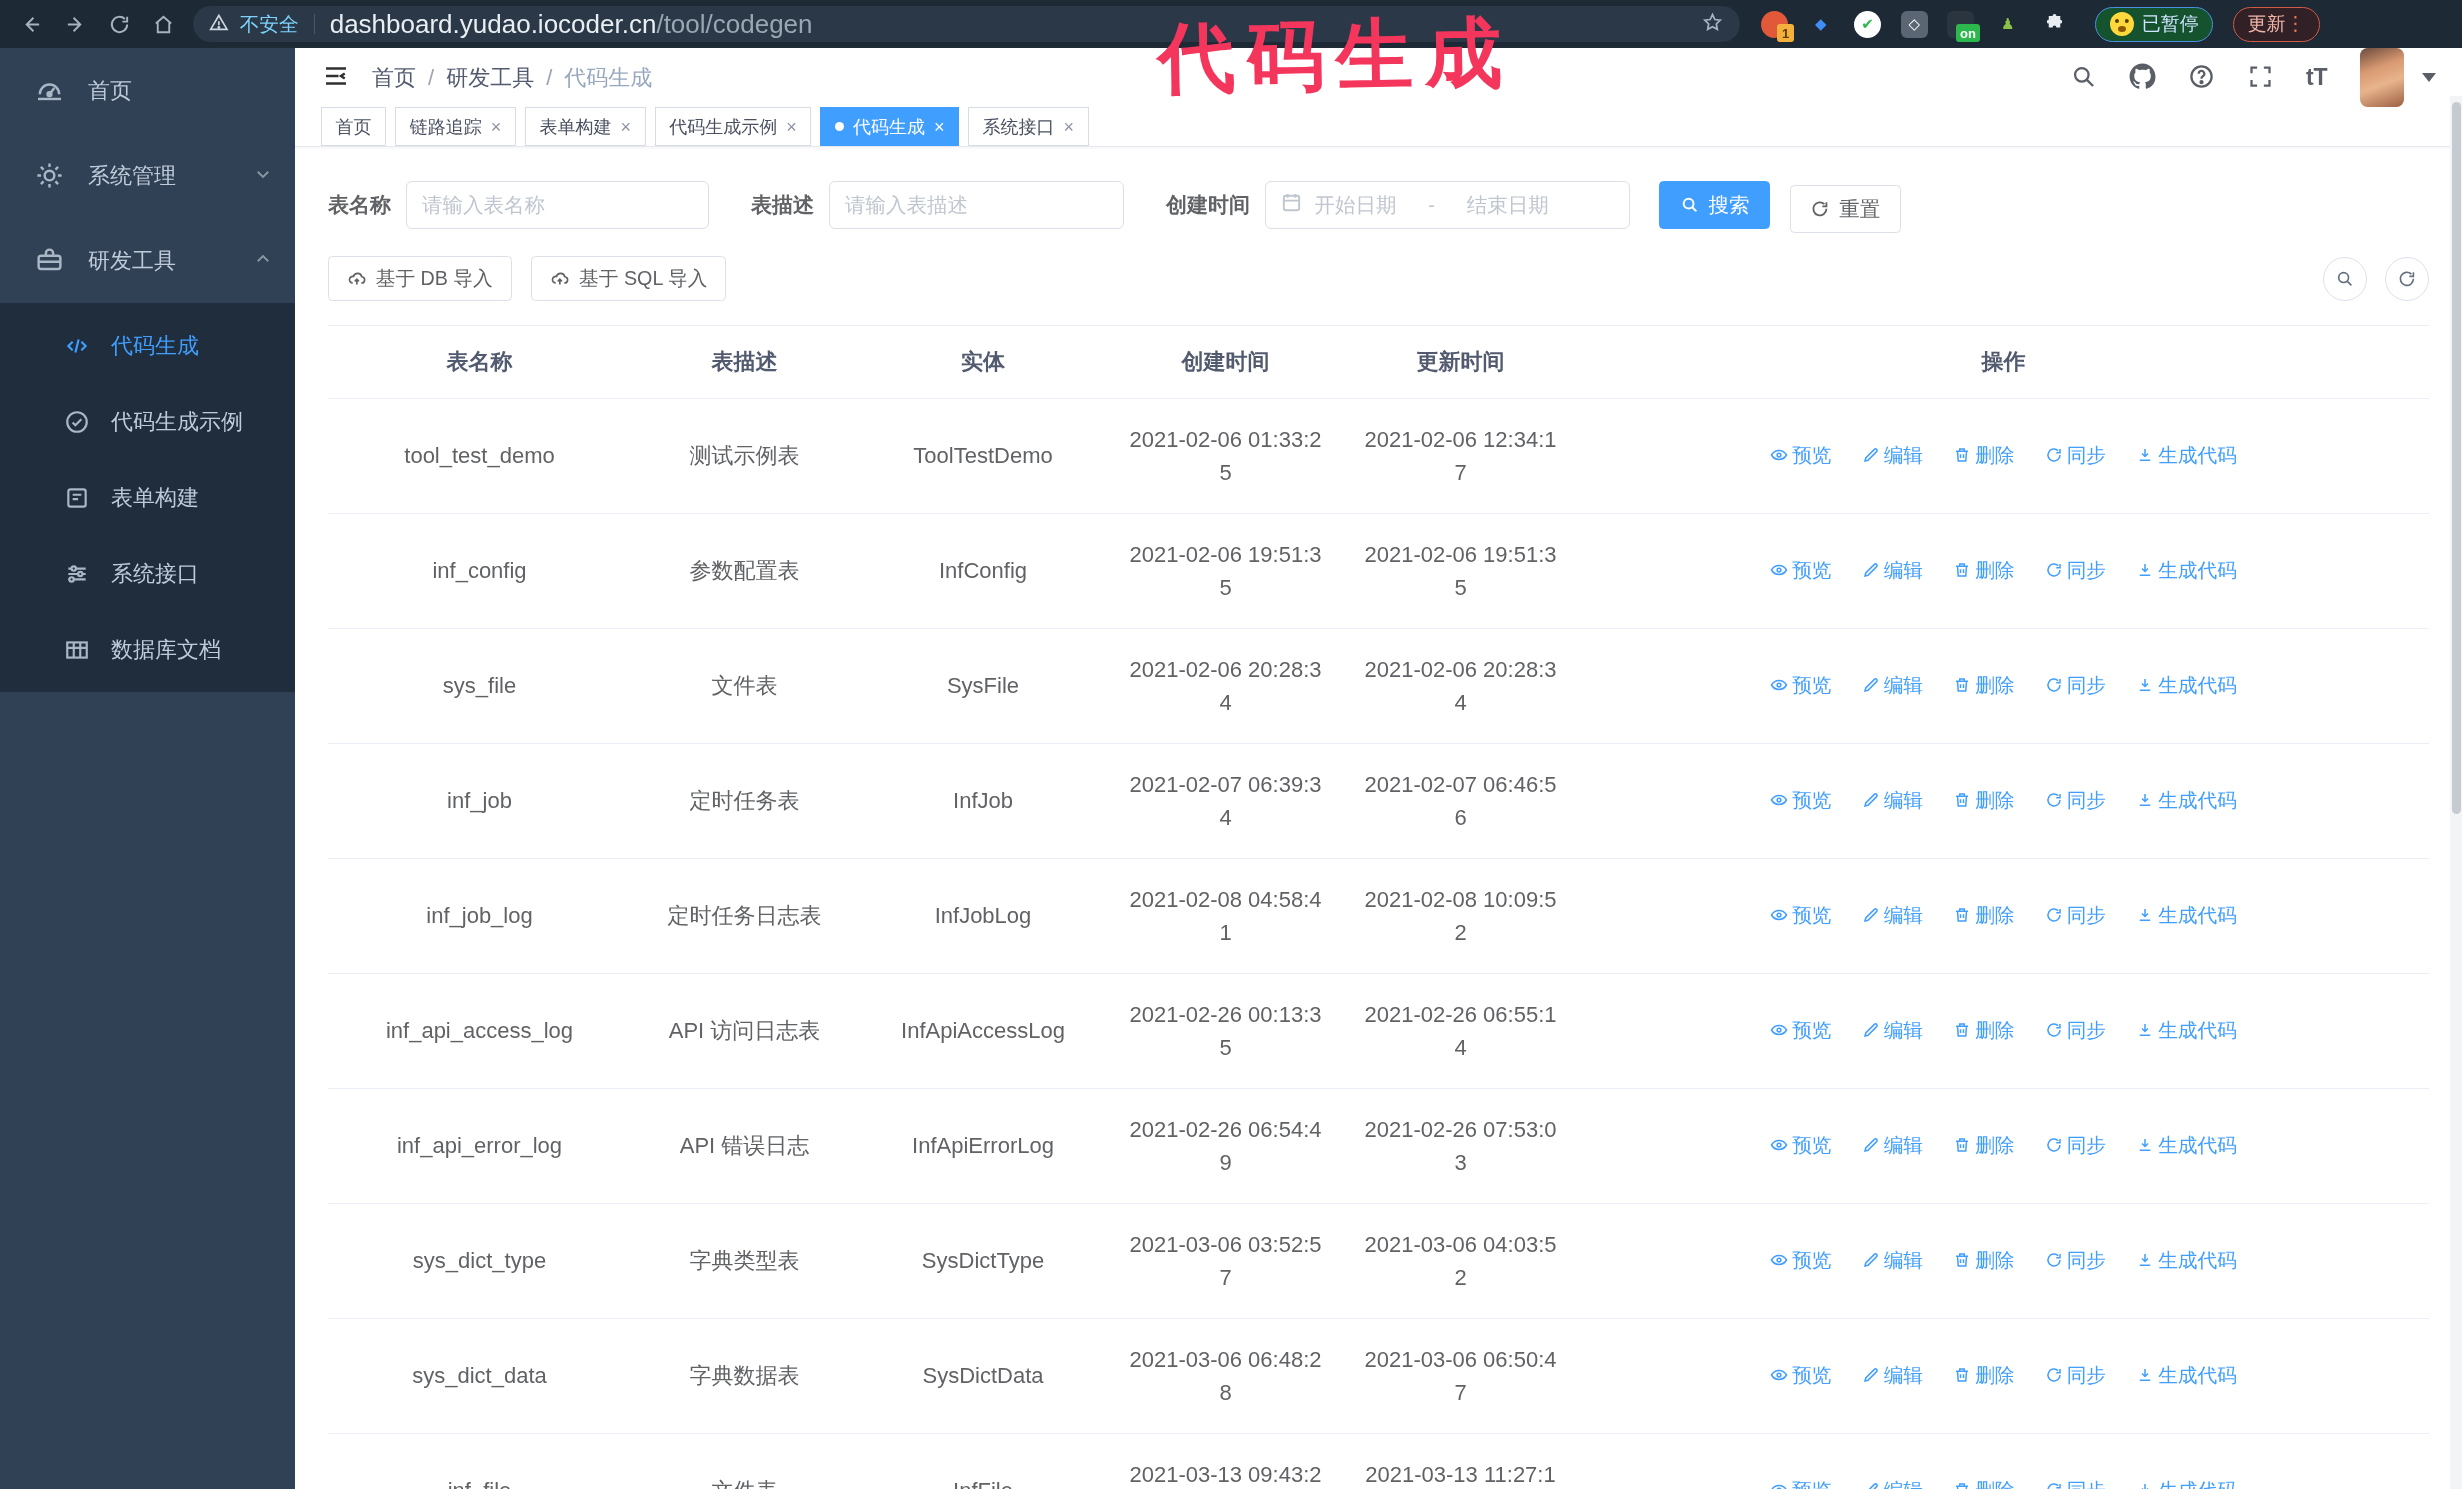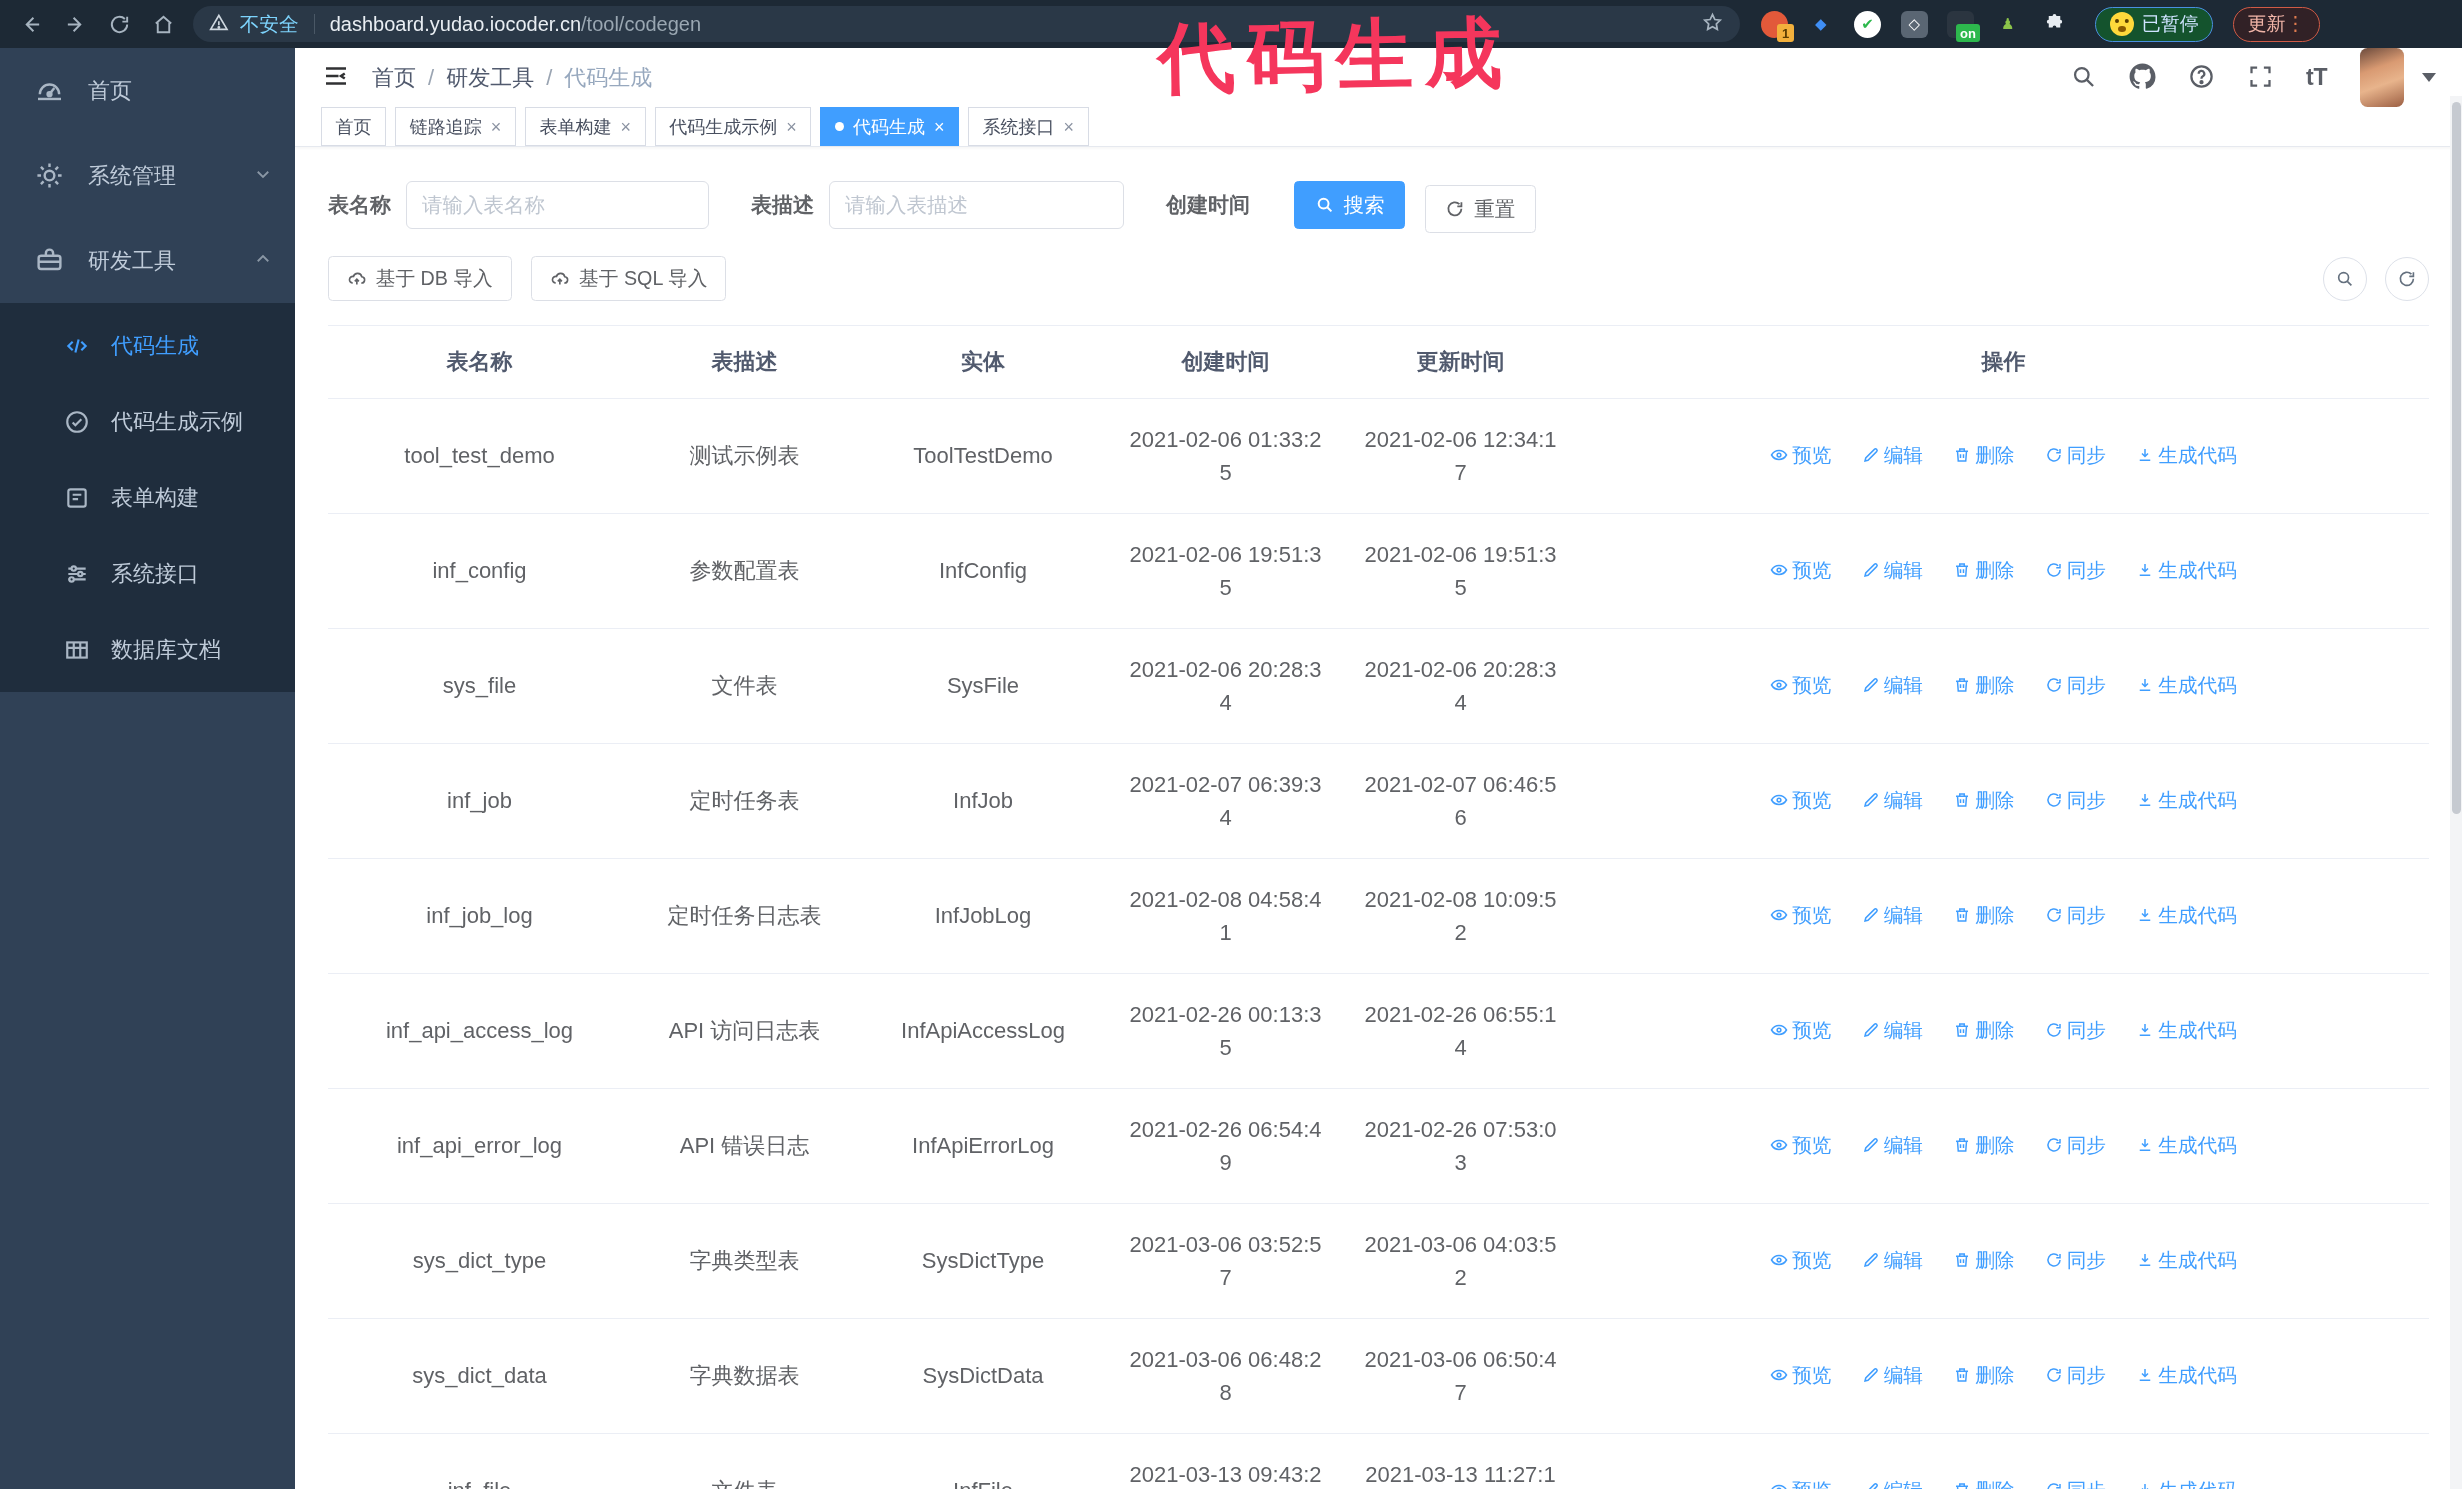--- a/index.html
+++ b/index.html
@@ -10,21 +10,21 @@
   .browser-bar { height:48px; background:#1d2935; display:flex; align-items:center;
     padding:0 16.7px; gap:15px; position:relative; z-index:5; }
   .bnav { width:29px; height:29px; display:flex; align-items:center; justify-content:center;
     color:#a7b4c0; flex:0 0 auto; }
   .bnav svg { width:23px; height:23px; }
   .url-pill { flex:0 0 1547px; height:36px; border-radius:18px; background:#2a3847;
     display:flex; align-items:center; padding:0 16.7px; gap:10.6px; color:#cfd8e0; }
   .warn-ic svg { width:19.7px; height:19.7px; }
   .sec-label { font-size:19.7px; color:#7dd3fc; }
   .pill-div { width:0.8px; height:19.7px; background:#4a5866; margin:0 4.5px; }
-  .url-text { font-size:20px; color:#e9eef3; white-space:nowrap; overflow:hidden; }
+  .url-text { font-size:26px; color:#e9eef3; white-space:nowrap; overflow:hidden; }
   .url-path { color:#9aa7b2; }
   .pill-spacer { flex:1; }
   .star svg { width:21px; height:21px; }
   .ext-row { display:flex; align-items:center; gap:19.7px; margin-left:6px; }
   .ext { width:27px; height:27px; border-radius:6px; position:relative; flex:0 0 auto;
     display:flex; align-items:center; justify-content:center; font-size:15px; color:#fff; }
   .ext .badge { position:absolute; right:-6px; bottom:-4.5px; background:#f3b03c; color:#5a3b00;
     font-size:13px; line-height:1; padding:2.3px 4.5px; border-radius:3px; font-weight:bold; }
   .ext .badge.green { background:#2db84d; color:#fff; }
   .paused-pill { height:35px; border:1.5px solid #4a8fe0; border-radius:17.4px; background:#14532d;
@@ -361,20 +361,30 @@
     <div class="content">
 
       <div class="filter-row">
         <span class="f-label">表名称</span>
         <input class="f-input" placeholder="请输入表名称" style="">
         <span class="gap"></span>
         <span class="f-label">表描述</span>
         <input class="f-input" style="width: 295px;" placeholder="请输入表描述">
         <span class="gap"></span>
         <span class="f-label">创建时间</span>
+        <span class="date-range">
+          <span class="cal-ic">
+            <svg viewBox="0 0 24 24" fill="none" stroke="currentColor" stroke-width="2">
+                <rect x="4" y="5" width="16" height="15" rx="2"></rect>
+                <path d="M4 10h16M8 3v4M16 3v4"></path>
+              </svg></span>
+          <span>开始日期</span>
+          <span style="margin:0 19.7px;">-</span>
+          <span>结束日期</span>
+        </span>
         <span class="btn primary btn-search">
           <svg viewBox="0 0 24 24" fill="none" stroke="currentColor" stroke-width="2.4">
               <circle cx="10.5" cy="10.5" r="6"></circle>
               <path d="M15 15l5 5"></path>
             </svg>
           <span>搜索</span>
           </span>
         <span class="btn btn-reset">
           <svg viewBox="0 0 24 24" fill="none" stroke="currentColor" stroke-width="2.2">
               <path d="M20 12a8 8 0 1 1-2.4-5.7"></path>

